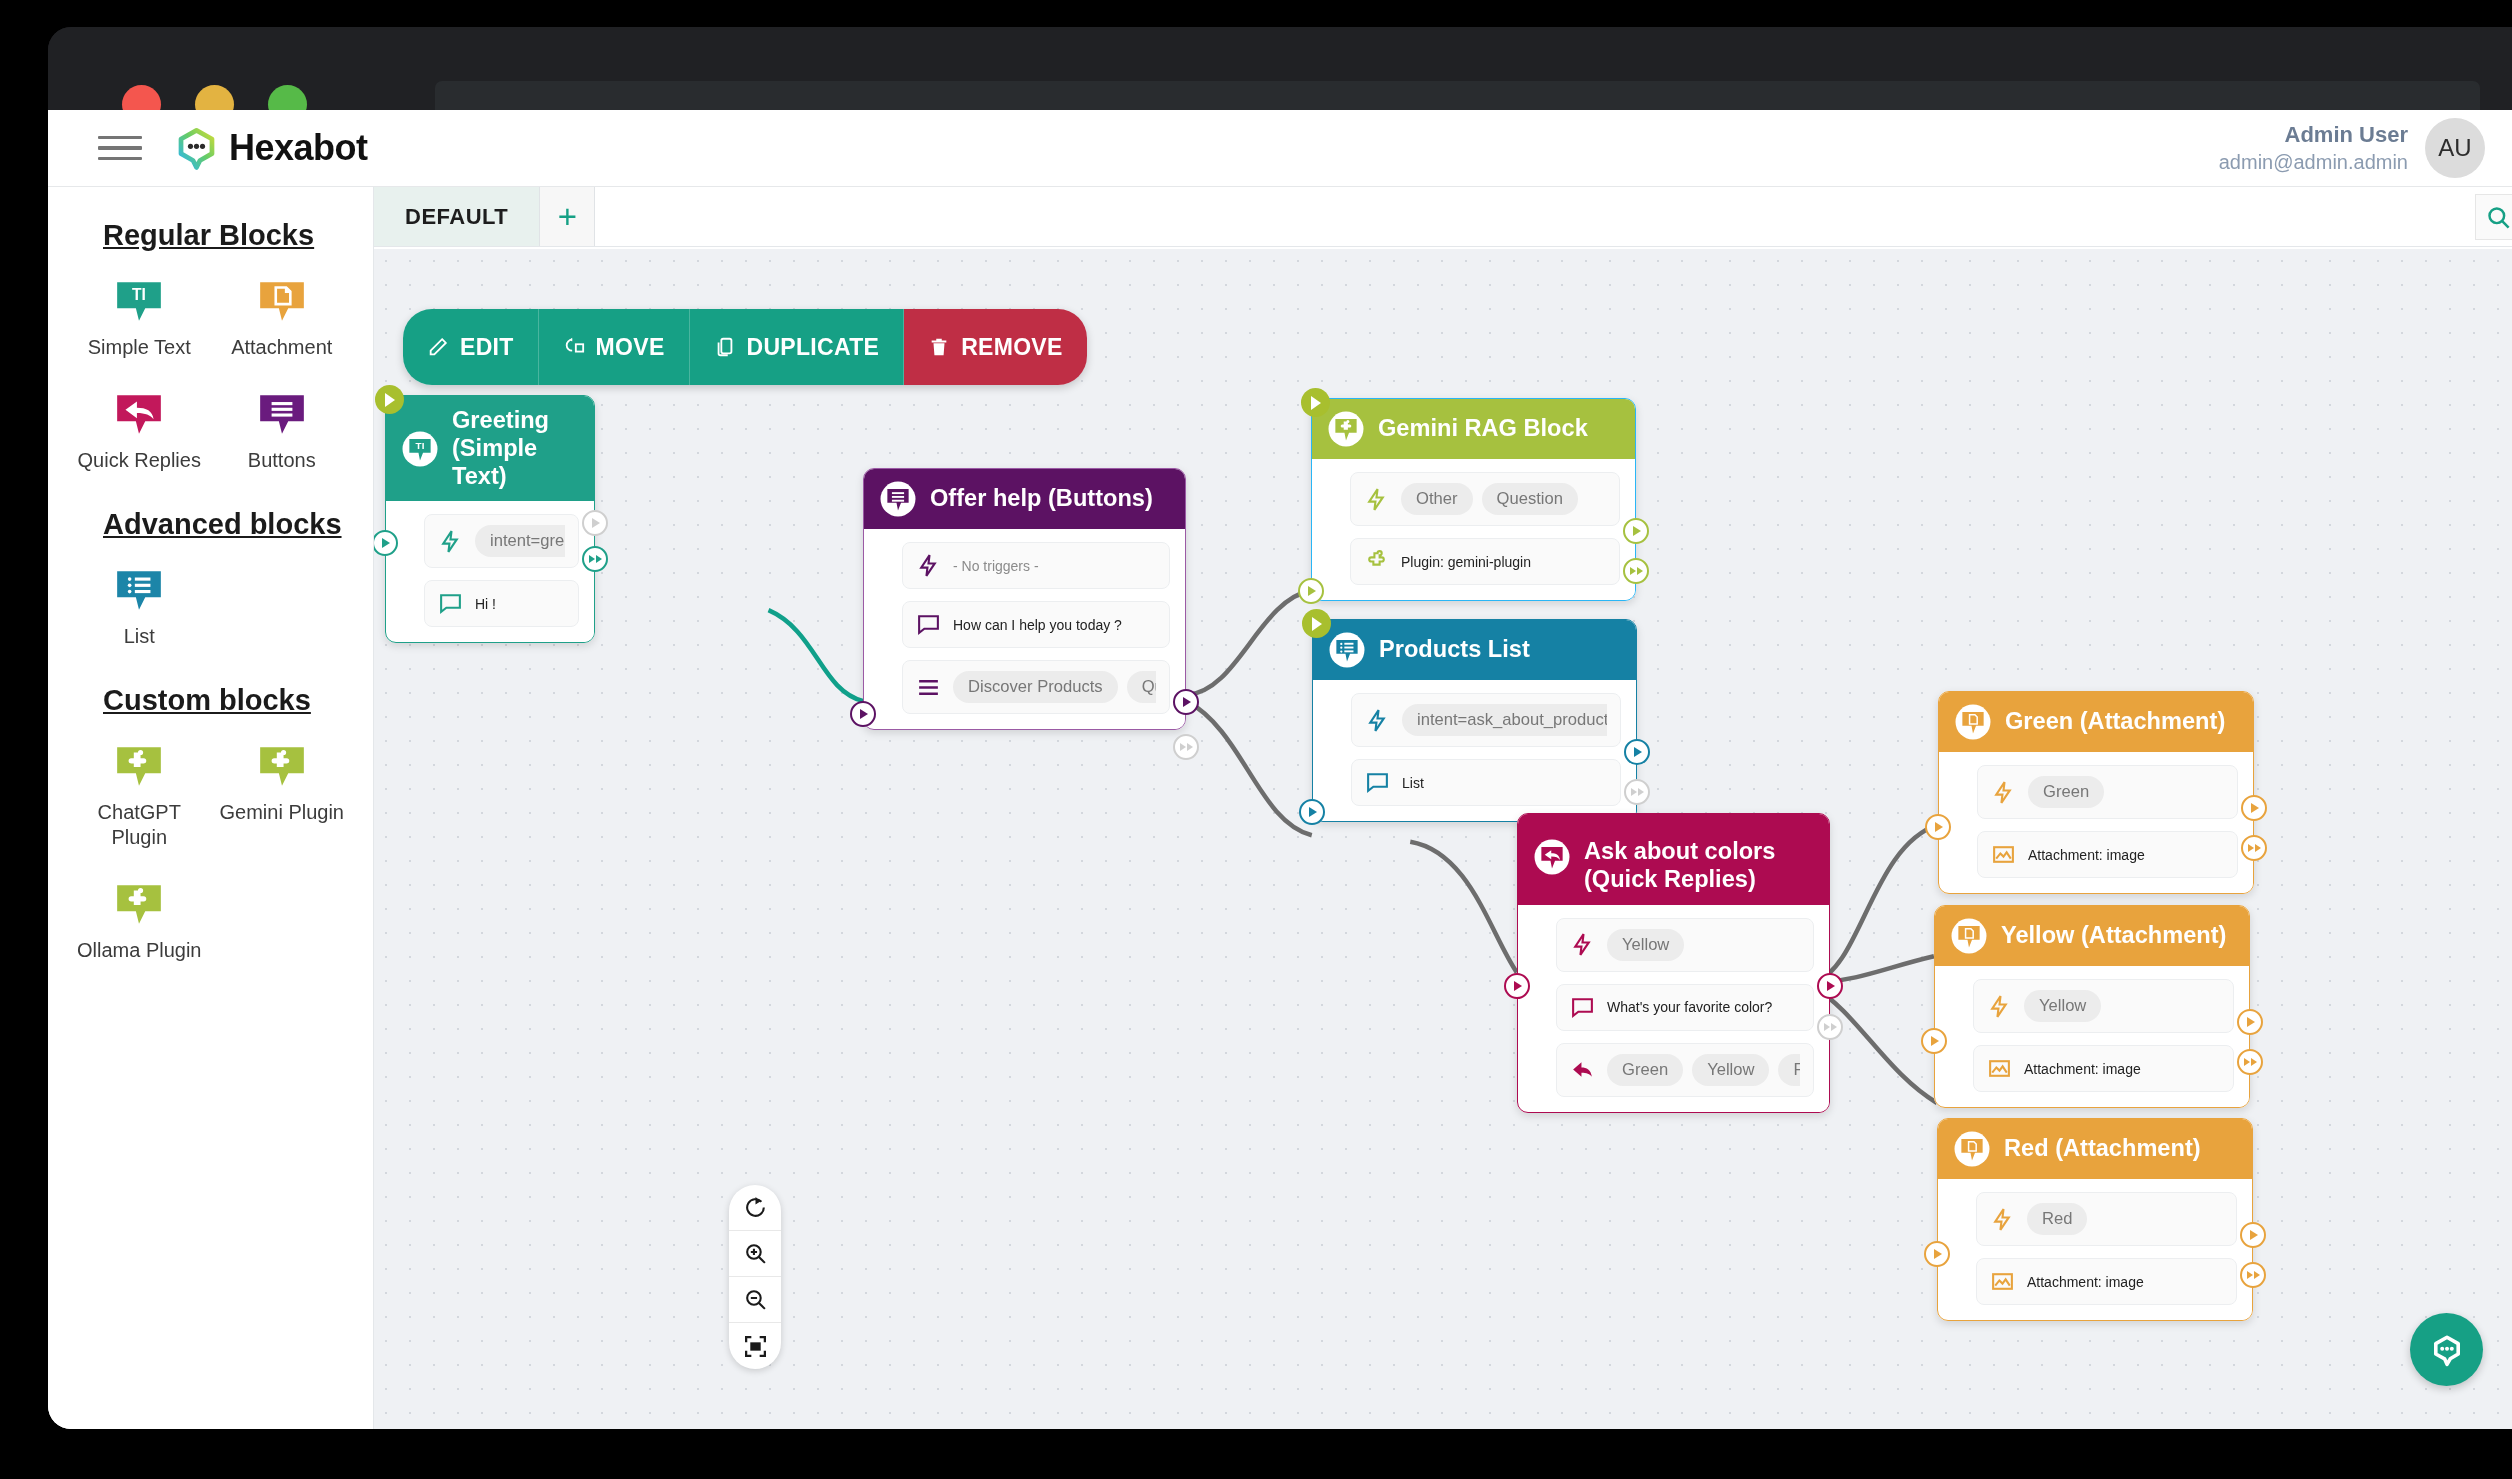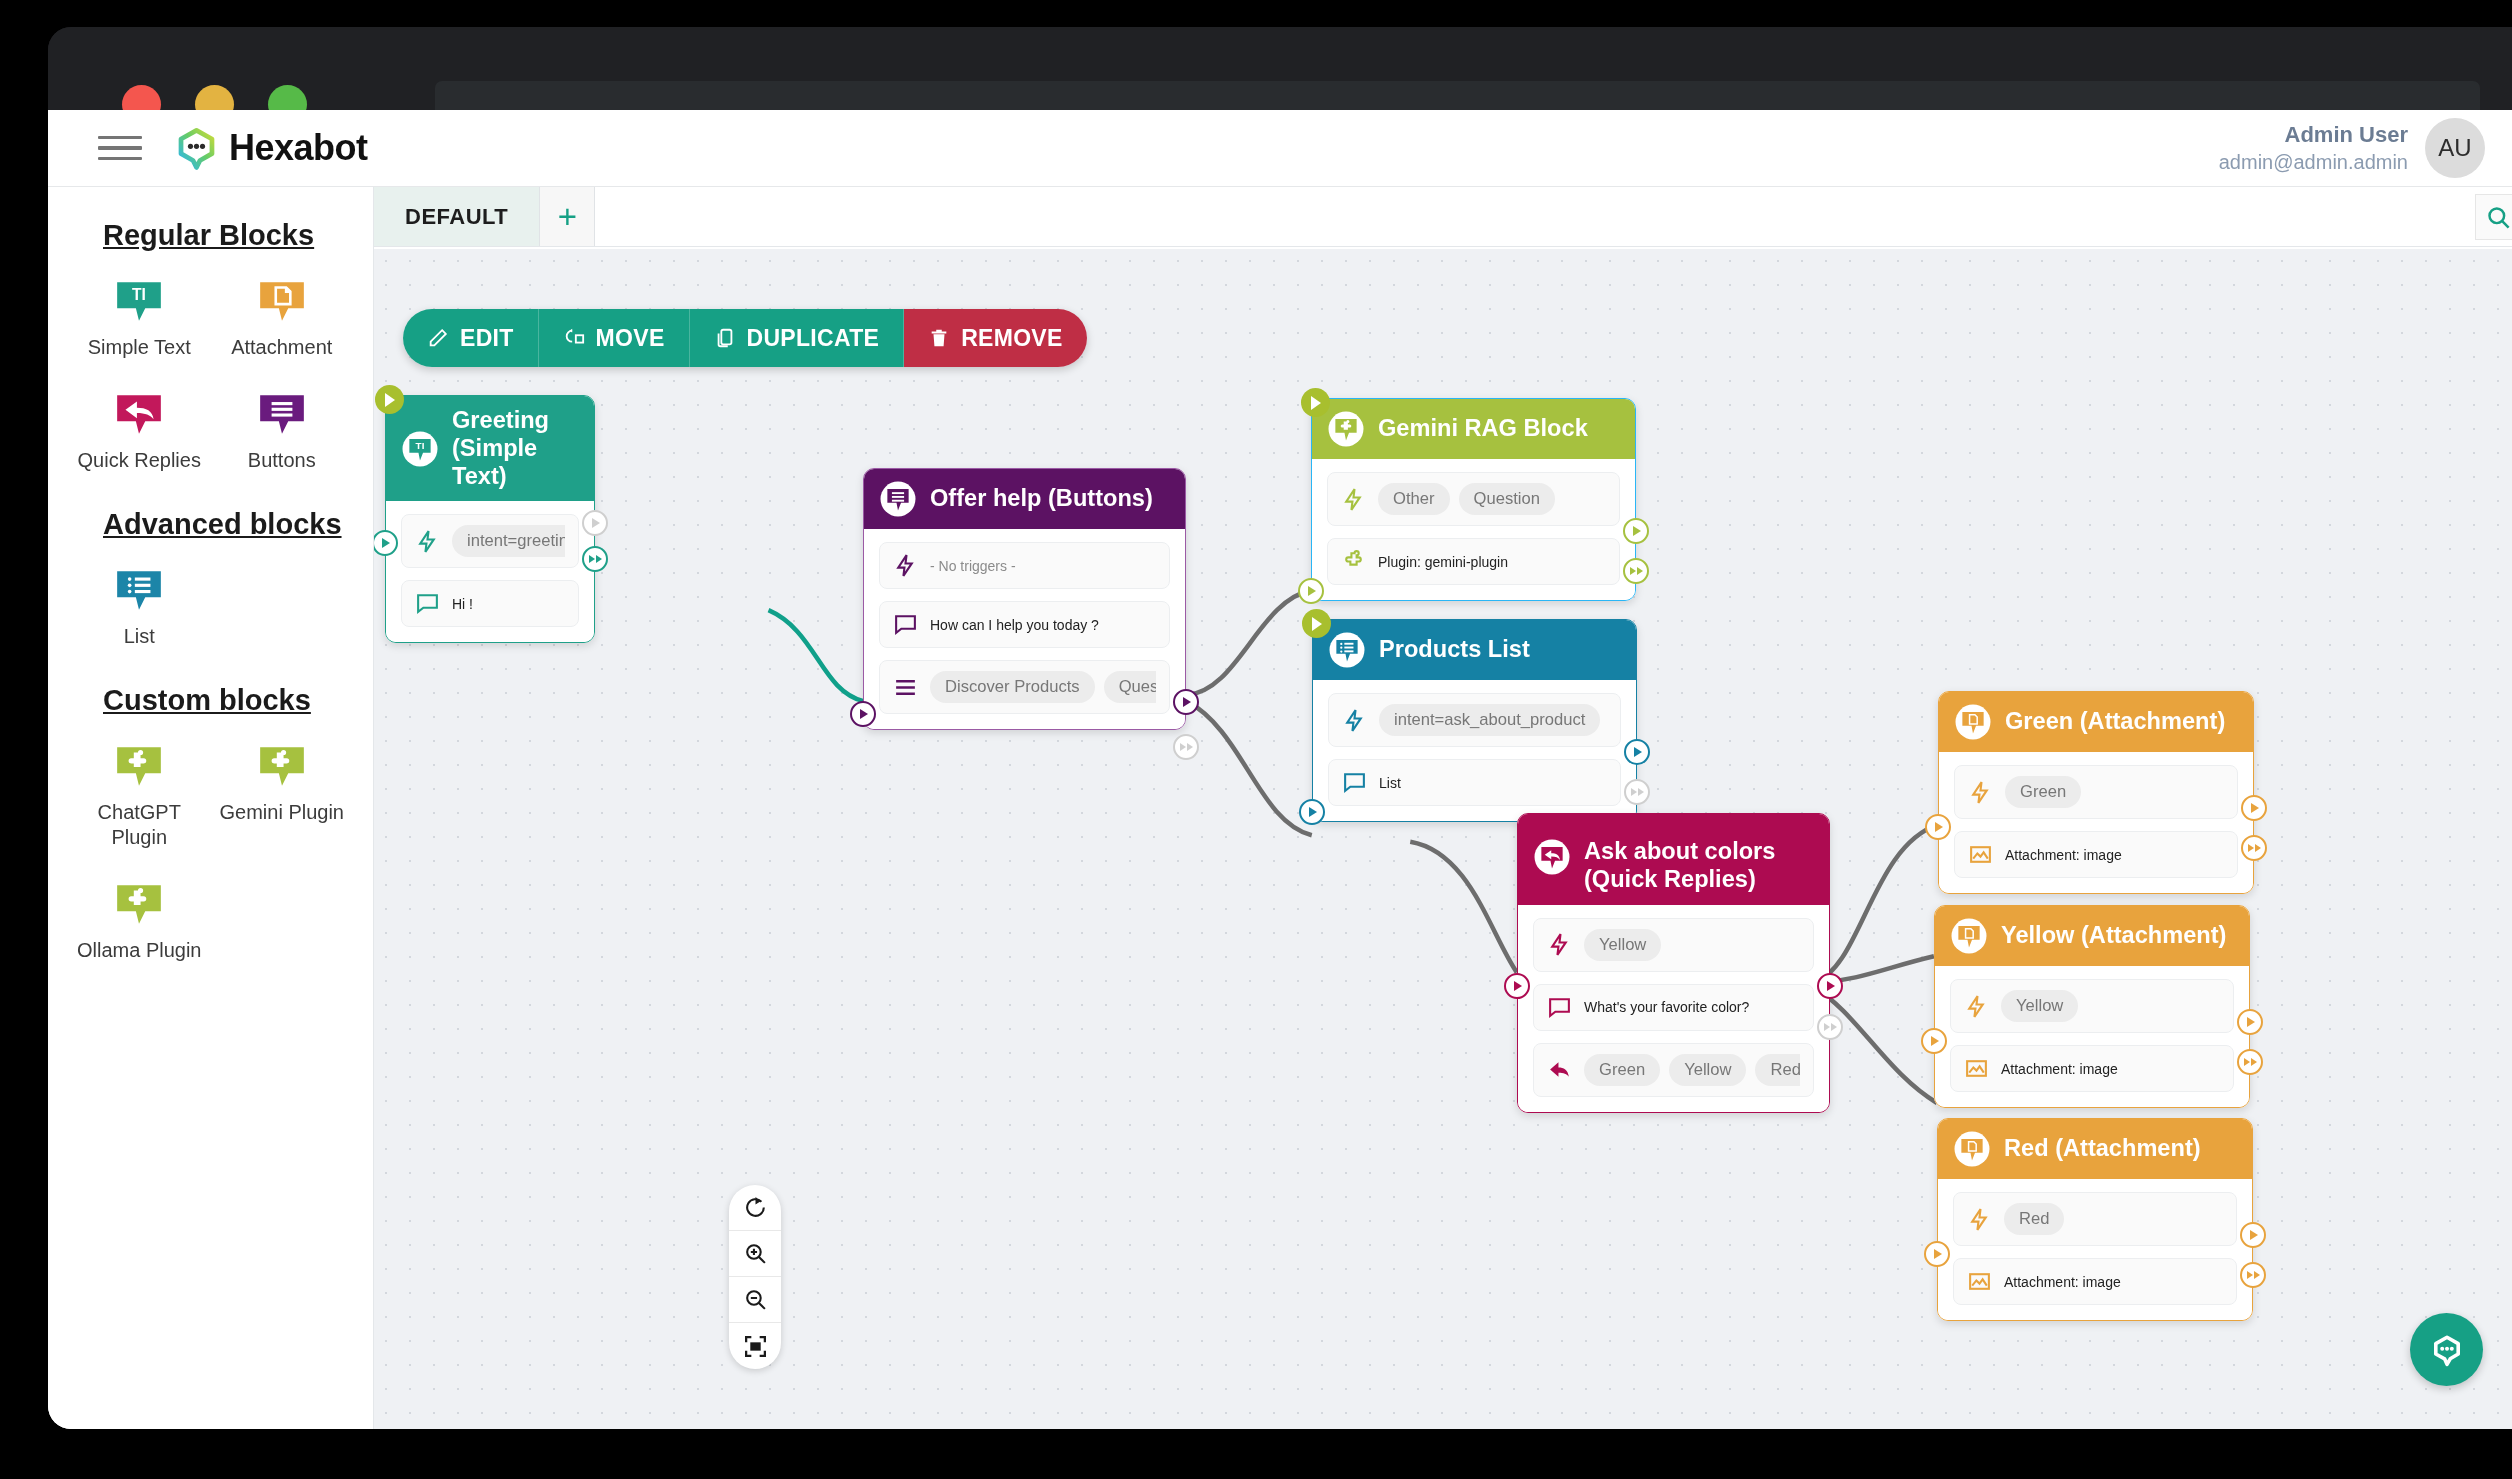--- a/index.html
+++ b/index.html
@@ -86,40 +86,40 @@
   
   #canvas {
     position:absolute; left:0; top:62px; width:2167px; height:1180px;
     background:#eff1f4;
     background-image: radial-gradient(#d3d7dd 1.5px, transparent 1.5px);
     background-size: 24px 24px;
     overflow:hidden;
   }
   
   #acttoolbar {
-    position:absolute; left:29px; top:60px; height:58px;
+    position:absolute; left:29px; top:60px; height:76px;
     display:flex; border-radius:29px; overflow:hidden;
     box-shadow:0 3px 8px rgba(0,0,0,.18);
   }
   .act {
     display:flex;align-items:center;gap:11px;
     padding:0 24px; font-size:23px; font-weight:bold; color:#fff;
     background:#16a085; letter-spacing:0.3px; cursor:pointer;
     border-right:1px solid rgba(255,255,255,.22);
   }
   .act.danger { background:#bf2e45; border-right:none; }
   .act svg { flex:0 0 auto; }
   
   .node { position:absolute; border-radius:11px; background:#fff;
           box-shadow:0 3px 9px rgba(0,0,0,.13); overflow:visible; }
   .node .inner { border-radius:11px; overflow:hidden; border:1.5px solid transparent; }
   .node .hdr { display:flex; align-items:center; gap:13px; padding:11px 15px; min-height:54px; }
   .node .hdr .ic { width:38px; height:38px; flex:0 0 auto; }
   .node .hdr .ti { font-size:23.6px; font-weight:bold; color:#fff; line-height:1.18; }
-  .node .body { background:#fff; padding:13px 15px 15px; display:flex; flex-direction:column; gap:12px; }
+  .node .body { background:#fff; padding:13px 15px 15px; display:flex; flex-direction:column; gap:12px;margin-left:23px; }
   .row { display:flex; align-items:center; gap:12px; background:#fafafa;
          border:1px solid #eceef0; border-radius:8px; padding:10px 13px; min-height:46px; }
   .row .rtxt { font-size:14px; color:#222; white-space:nowrap; }
   .row .ric { width:25px; height:25px; flex:0 0 auto; }
   .chips { display:flex; gap:9px; overflow:hidden; }
   .chip { background:#ececec; border-radius:20px; padding:6px 15px;
           font-size:16.6px; color:#777; white-space:nowrap; }
   
   .port { position:absolute; width:26px; height:26px; border-radius:50%;
           background:#fff; border:2.5px solid #888; display:flex;

